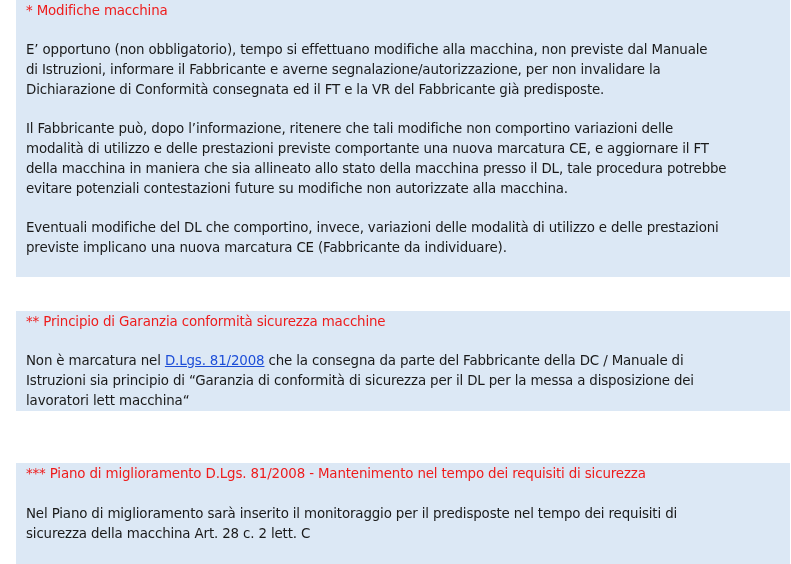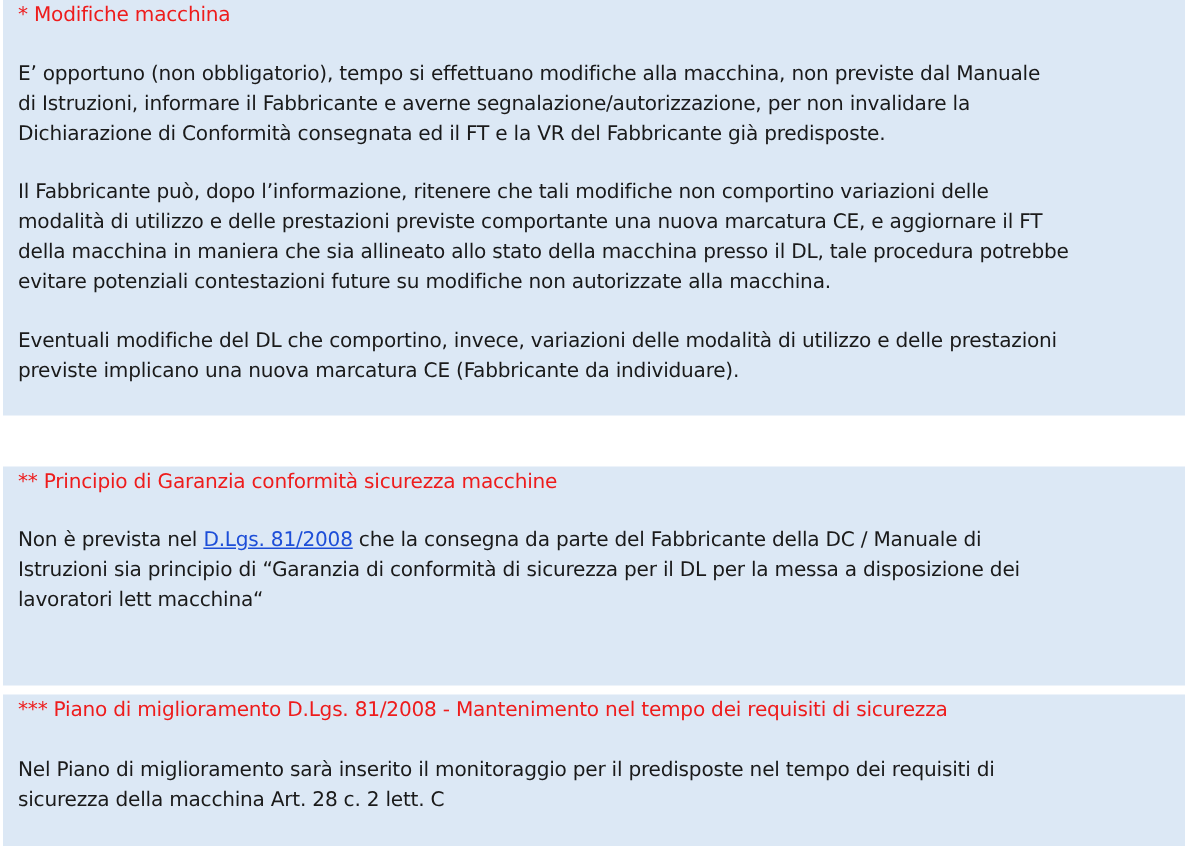--- a/index.html
+++ b/index.html
@@ -11,21 +11,21 @@
       width: 791px;
       height: 564px;
       position: relative;
       overflow: hidden;
       font-family: "DejaVu Sans", sans-serif;
       font-size: 13.4px;
       color: #1a1a1a;
     }
     .box {
       position: absolute;
-      left: 2px;
+      left: 16px;
       right: 1px;
       background: #dce8f5;
       box-sizing: border-box;
       padding-left: 14px;
     }
     .line {
       position: absolute;
       left: 10px;
       white-space: nowrap;
       line-height: 20px;
@@ -33,21 +33,21 @@
       letter-spacing: -0.15px;
     }
     .title {
       color: #ee1c1c;
     }
     .link {
       color: #1d4ed8;
       text-decoration: underline;
     }
     #box1 { top: 0px; height: 277px; }
-    #box2 { top: 311px; height: 146px; }
+    #box2 { top: 311px; height: 100px; }
     #box3 { top: 463px; height: 126px; }
   </style>
 </head>
 <body>
 
 <div class="box" id="box1">
   <div class="line title" style="top:1px">* Modifiche macchina</div>
 
   <div class="line" style="top:40px">E’ opportuno (non obbligatorio), tempo si effettuano modifiche alla macchina, non previste dal Manuale</div>
   <div class="line" style="top:60px">di Istruzioni, informare il Fabbricante e averne segnalazione/autorizzazione, per non invalidare la</div>
@@ -59,21 +59,21 @@
   <div class="line" style="top:179px">evitare potenziali contestazioni future su modifiche non autorizzate alla macchina.</div>
 
   <div class="line" style="top:218px">Eventuali modifiche del DL che comportino, invece, variazioni delle modalità di utilizzo e delle prestazioni</div>
   <div class="line" style="top:238px">previste implicano una nuova marcatura CE (Fabbricante da individuare).</div>
 </div>
 
 <div class="box" id="box2">
   <div class="line title" style="top:1px">** Principio di Garanzia conformità sicurezza macchine</div>
 
   <div class="line" style="top:40px">
-    <span>Non è prevista nel </span><span class="link">D.Lgs. 81/2008</span><span> che la consegna da parte del Fabbricante della DC / Manuale di</span>
+    <span>Non è marcatura nel </span><span class="link">D.Lgs. 81/2008</span><span> che la consegna da parte del Fabbricante della DC / Manuale di</span>
   </div>
   <div class="line" style="top:60px">Istruzioni sia principio di “Garanzia di conformità di sicurezza per il DL per la messa a disposizione dei</div>
   <div class="line" style="top:80px">lavoratori lett macchina“</div>
 </div>
 
 <div class="box" id="box3">
   <div class="line title" style="top:1px">*** Piano di miglioramento D.Lgs. 81/2008 - Mantenimento nel tempo dei requisiti di sicurezza</div>
 
   <div class="line" style="top:41px">Nel Piano di miglioramento sarà inserito il monitoraggio per il predisposte nel tempo dei requisiti di</div>
   <div class="line" style="top:61px">sicurezza della macchina Art. 28 c. 2 lett. C</div>

